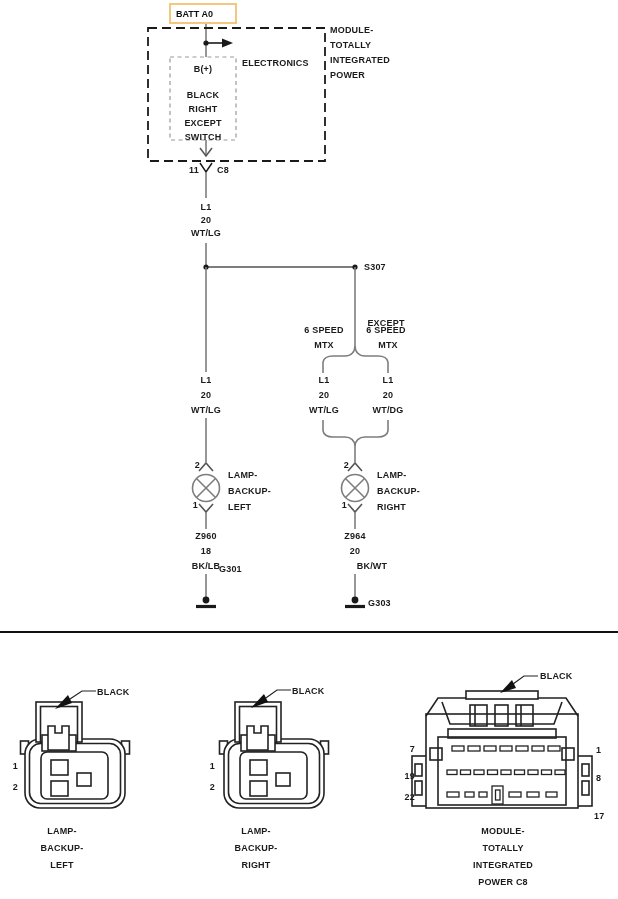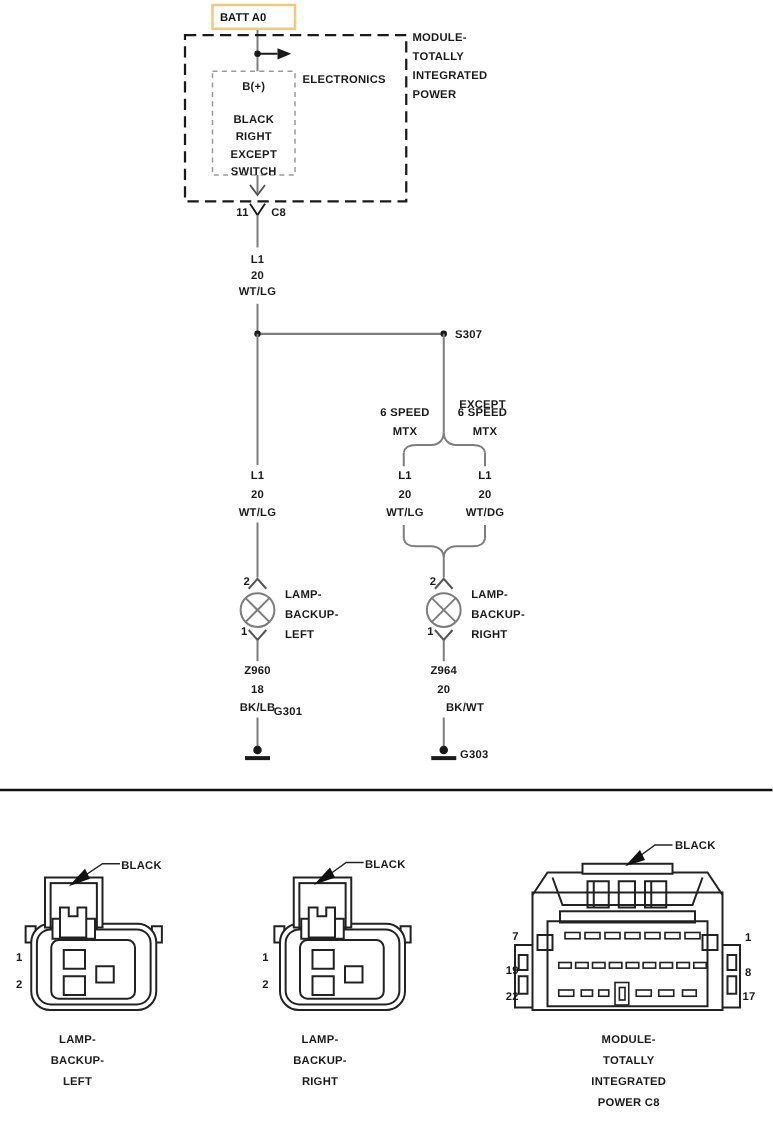--- a/index.html
+++ b/index.html
@@ -251,17 +251,17 @@
 <div class="lbl ctr" style="left:256px;top:826px">LAMP-</div>
 <div class="lbl ctr" style="left:256px;top:843px">BACKUP-</div>
 <div class="lbl ctr" style="left:256px;top:860px">RIGHT</div>
 
 <div class="lbl" style="left:540px;top:671px">BLACK</div>
 <div class="lbl rt" style="left:415px;top:744px">7</div>
 <div class="lbl rt" style="left:415px;top:771px">19</div>
 <div class="lbl rt" style="left:415px;top:792px">22</div>
 <div class="lbl" style="left:596px;top:745px">1</div>
 <div class="lbl" style="left:596px;top:773px">8</div>
-<div class="lbl" style="left:594px;top:792px">17</div>
+<div class="lbl" style="left:594px;top:811px">17</div>
 <div class="lbl ctr" style="left:503px;top:826px">MODULE-</div>
 <div class="lbl ctr" style="left:503px;top:843px">TOTALLY</div>
 <div class="lbl ctr" style="left:503px;top:860px">INTEGRATED</div>
 <div class="lbl ctr" style="left:503px;top:877px">POWER C8</div>
 
 </body></html>

